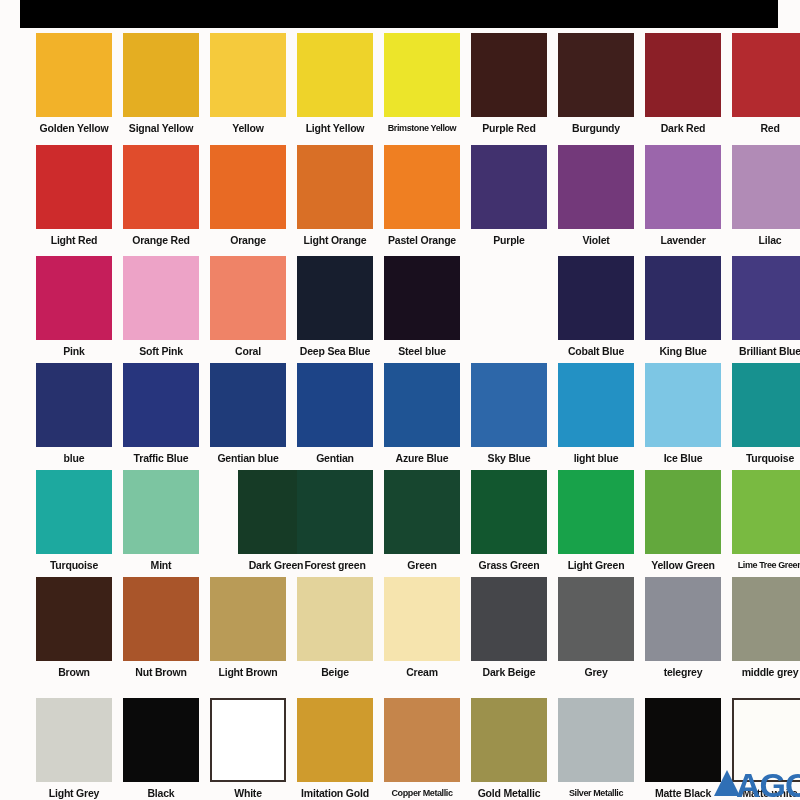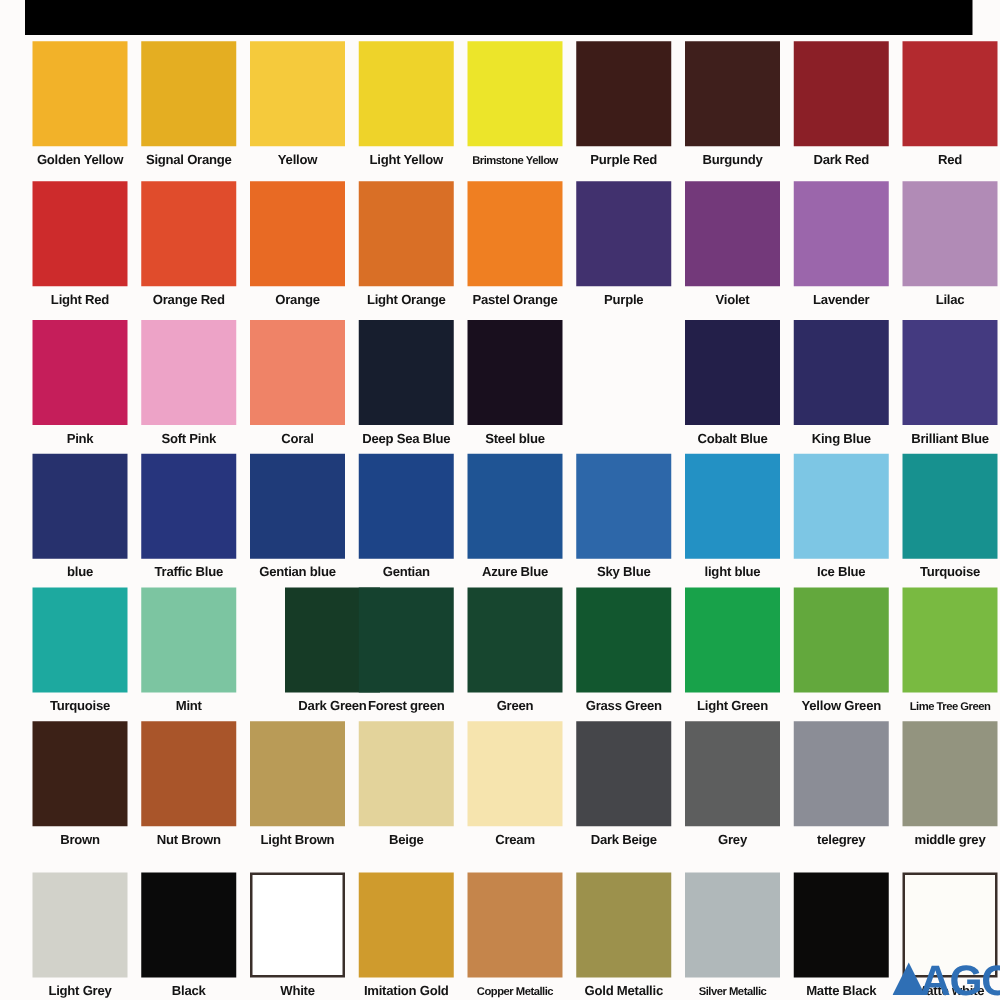--- a/index.html
+++ b/index.html
@@ -35,21 +35,21 @@
   
   #swatch-grid {
     position: absolute;
     left: 0;
     top: 0;
     width: 800px;
     height: 800px;
   }
   .swatch-row {
     position: absolute;
-    left: 1px;
+    left: 11px;
     width: 728px;
     height: 112px;
   }
   .swatch-cell {
     position: absolute;
     top: 0;
     width: 76px;
   }
   .swatch-chip {
     width: 76px;
@@ -118,21 +118,21 @@
   <div id="top-banner"></div>
 
   <div id="swatch-grid">
       <div class="swatch-row" style="top: 33px;">
         <div class="swatch-cell" style="left: 25px;">
           <div class="swatch-chip" style="background: rgb(242, 178, 41);"></div>
           <div class="swatch-label">Golden Yellow</div>
         </div>
         <div class="swatch-cell" style="left: 112px;">
           <div class="swatch-chip" style="background: rgb(228, 174, 34);"></div>
-          <div class="swatch-label">Signal Orange</div>
+          <div class="swatch-label">Signal Yellow</div>
         </div>
         <div class="swatch-cell" style="left: 199px;">
           <div class="swatch-chip" style="background: rgb(245, 202, 60);"></div>
           <div class="swatch-label">Yellow</div>
         </div>
         <div class="swatch-cell" style="left: 286px;">
           <div class="swatch-chip" style="background: rgb(238, 211, 42);"></div>
           <div class="swatch-label">Light Yellow</div>
         </div>
         <div class="swatch-cell" style="left: 373px;">

